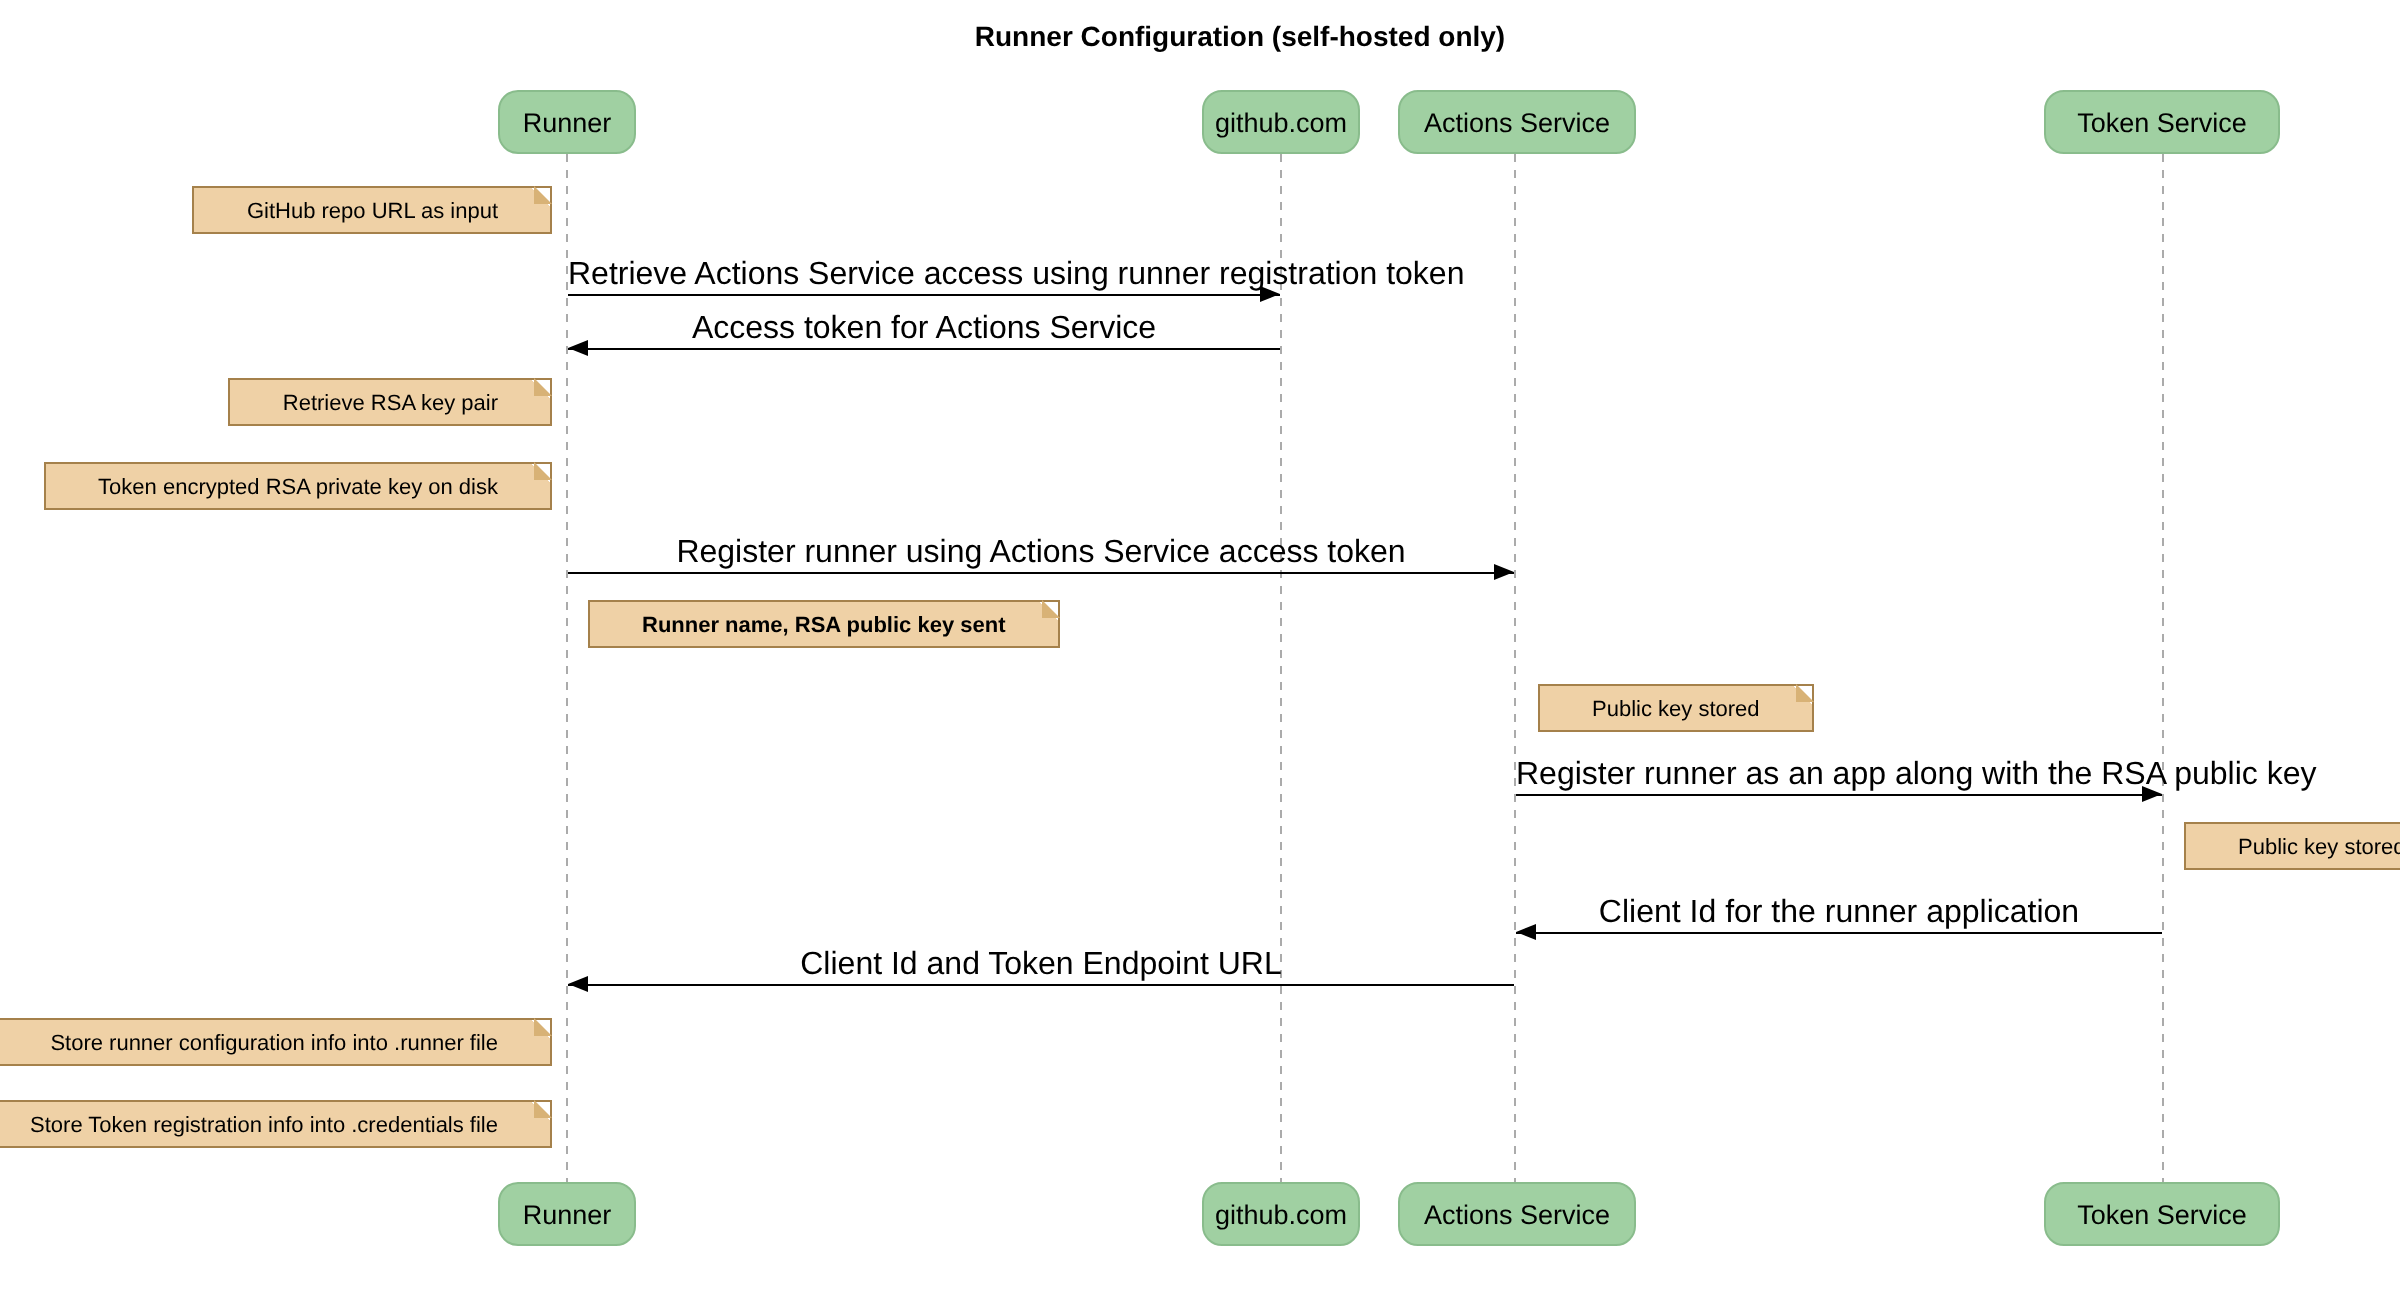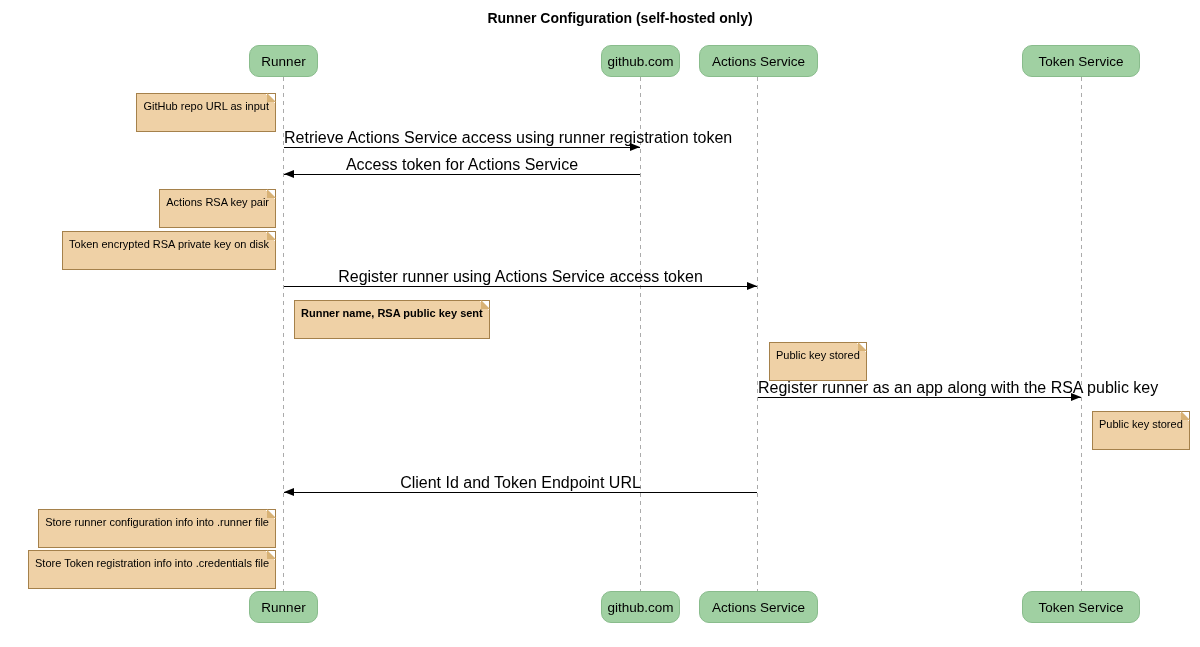--- a/index.html
+++ b/index.html
@@ -44,21 +44,21 @@
     border-left:10px solid var(--arrow);border-top:4.5px solid transparent;border-bottom:4.5px solid transparent;
   }
   .msg .head-left{
     position:absolute;left:0;top:12px;width:0;height:0;
     border-right:10px solid var(--arrow);border-top:4.5px solid transparent;border-bottom:4.5px solid transparent;
   }
   .note{
     position:absolute;box-sizing:border-box;white-space:nowrap;
     background:linear-gradient(225deg,var(--bg) 0 6.5px,var(--note-fill) 6.5px);
     border:1px solid var(--note-border);
-    font-size:11px;line-height:15px;padding:5px 6px;height:39px;
+    font-size:11px;line-height:15px;padding:5px 26px;height:24px;
   }
   .note.anchor-right{text-align:center;}
   .note .fold{
     position:absolute;top:-1px;right:-1px;width:0;height:0;
     border-bottom:9px solid var(--note-fold);border-right:9px solid transparent;
   }
 </style>
 </head>
 <body>
 
@@ -78,21 +78,21 @@
 
   <div class="participant" style="left:249px;top:591px;width:69px;">Runner</div>
   <div class="participant" style="left:601px;top:591px;width:79px;">github.com</div>
   <div class="participant" style="left:699px;top:591px;width:119px;">Actions Service</div>
   <div class="participant" style="left:1022px;top:591px;width:118px;">Token Service</div>
 
   <div class="note anchor-right" style="right:924px;top:93px;">
     <span>GitHub repo URL as input</span><span class="fold"></span>
   </div>
   <div class="note anchor-right" style="right:924px;top:189px;">
-    <span>Actions RSA key pair</span><span class="fold"></span>
+    <span>Retrieve RSA key pair</span><span class="fold"></span>
   </div>
   <div class="note anchor-right" style="right:924px;top:231px;">
     <span>Token encrypted RSA private key on disk</span><span class="fold"></span>
   </div>
   <div class="note" style="left:294px;top:300px;font-weight:bold;">
     <span>Runner name, RSA public key sent</span><span class="fold"></span>
   </div>
   <div class="note" style="left:769px;top:342px;">
     <span>Public key stored</span><span class="fold"></span>
   </div>
@@ -119,19 +119,24 @@
   <div class="msg" style="left:284px;top:270px;width:473px;">
     <div class="lbl">Register runner using Actions Service access token</div>
     <div class="ln"></div>
     <span class="head-right"></span>
   </div>
   <div class="msg" style="left:758px;top:381px;width:323px;">
     <div class="lbl">Register runner as an app along with the RSA public key</div>
     <div class="ln"></div>
     <span class="head-right"></span>
   </div>
+  <div class="msg" style="left:758px;top:450px;width:323px;">
+    <div class="lbl">Client Id for the runner application</div>
+    <div class="ln"></div>
+    <span class="head-left"></span>
+  </div>
   <div class="msg" style="left:284px;top:476px;width:473px;">
     <div class="lbl">Client Id and Token Endpoint URL</div>
     <div class="ln"></div>
     <span class="head-left"></span>
   </div>
 
 </div>
 
 </body></html>

